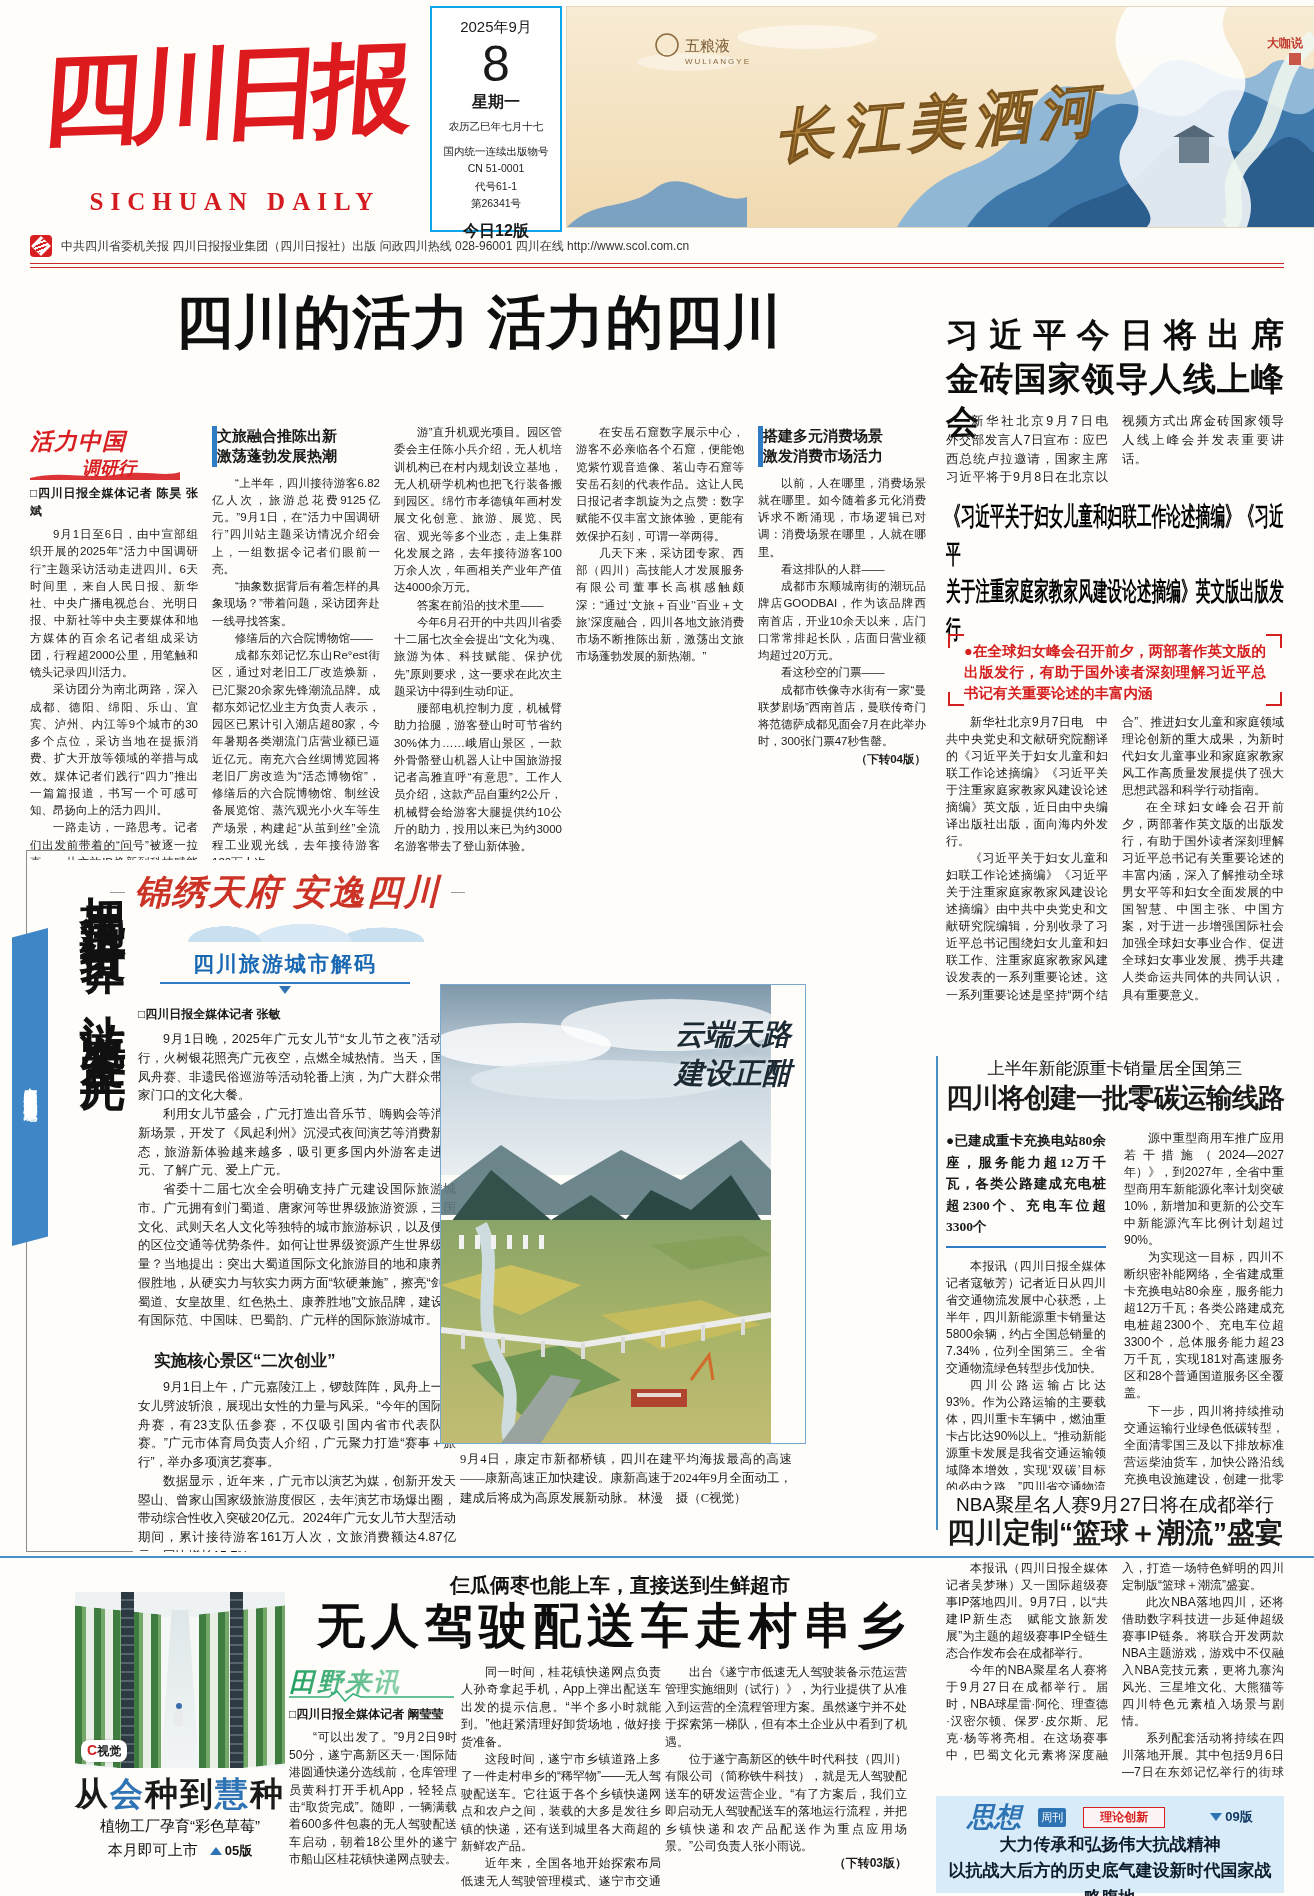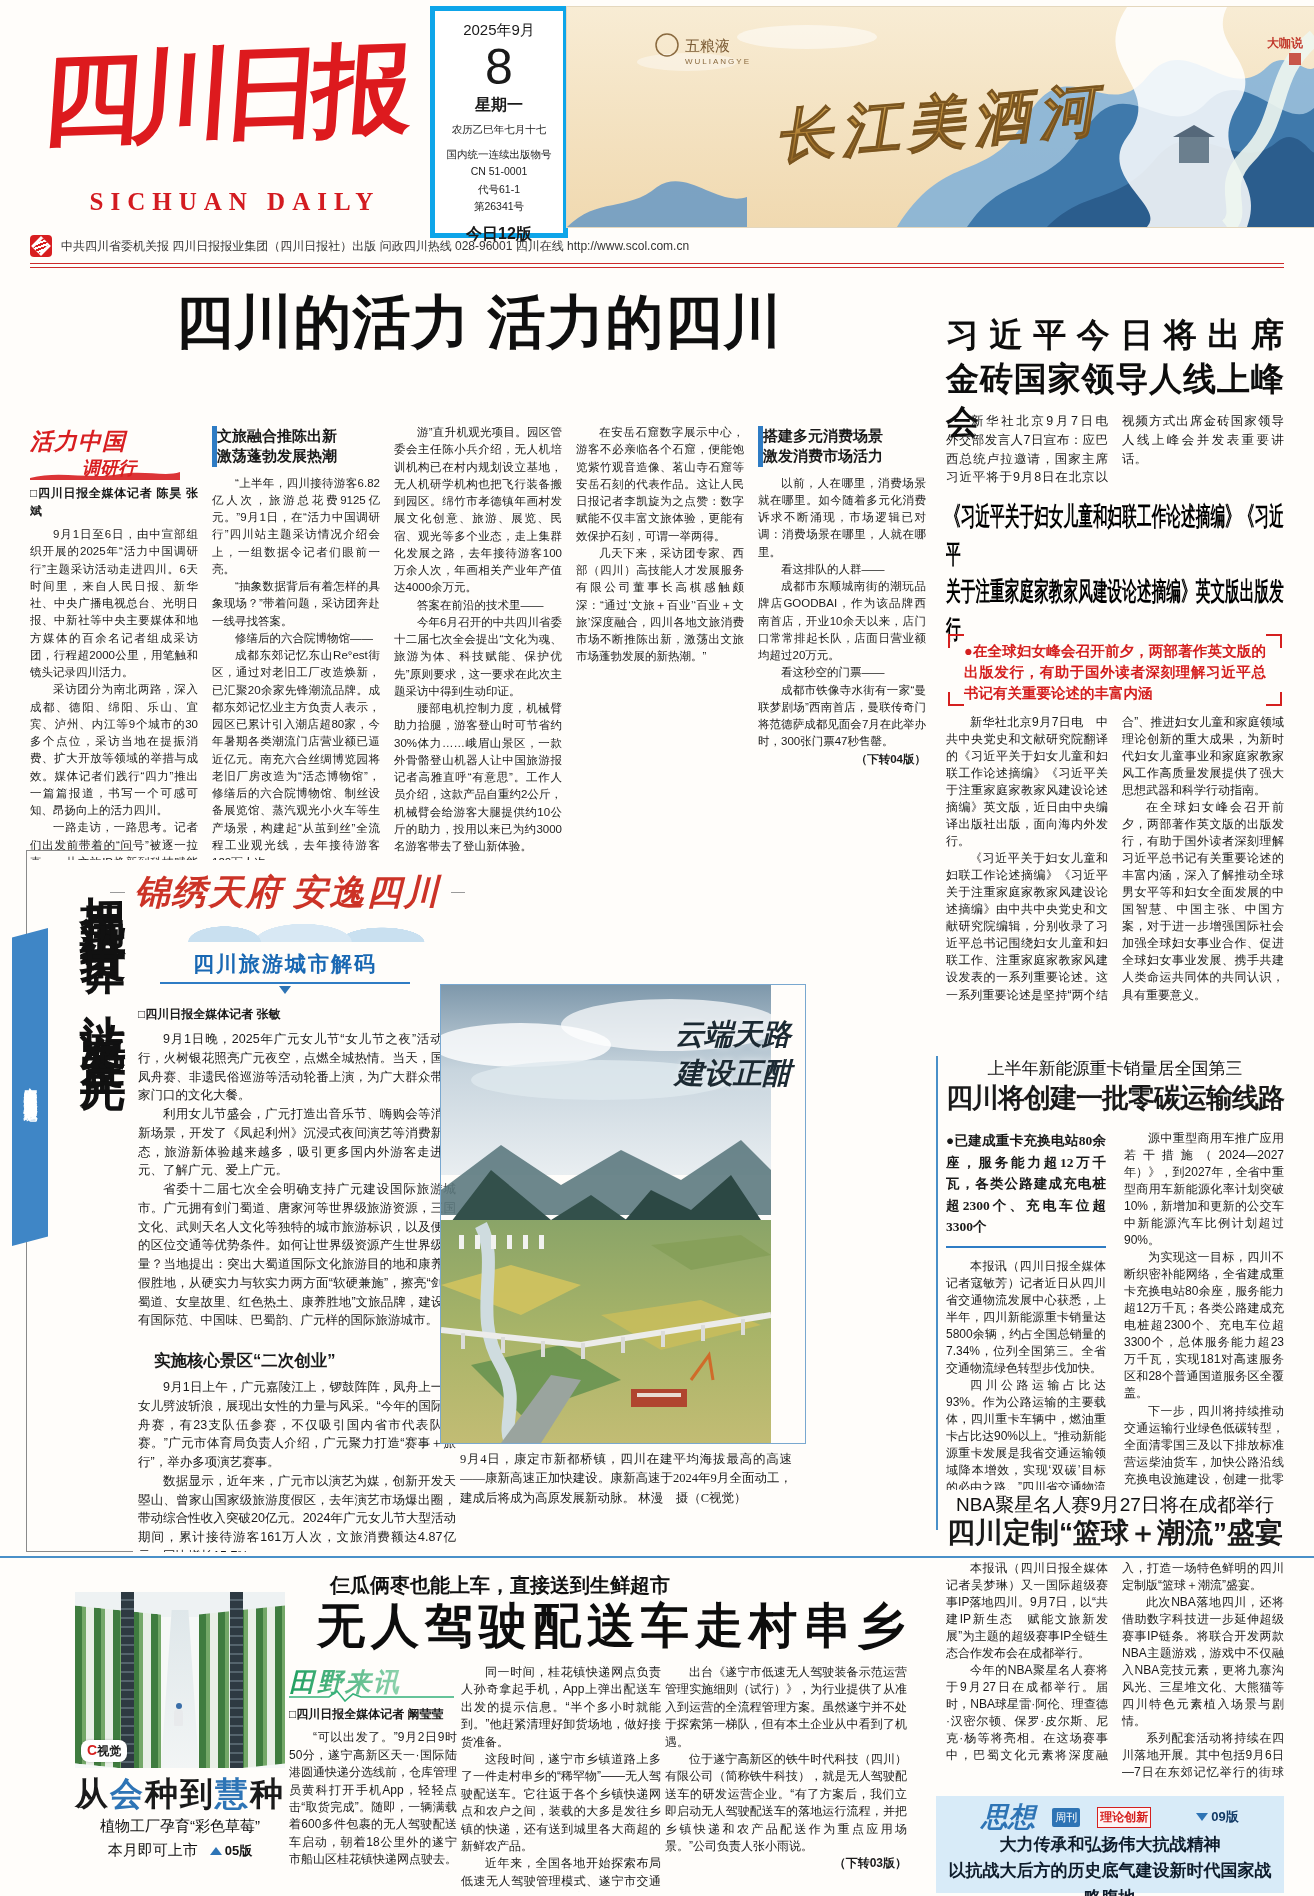--- a/index.html
+++ b/index.html
@@ -7,21 +7,21 @@
         font-family:"Liberation Sans",sans-serif;color:#1a1a1a;}
   .abs{position:absolute;}
   .of{overflow:hidden;}
   .p{margin:0;text-indent:2em;}
   
   #masthead-cn{left:42px;top:18px;width:386px;height:168px;font-family:"DejaVu Serif",serif;
     font-weight:900;font-size:100px;line-height:1.5;color:#dd1a1e;letter-spacing:-10px;
     transform:rotate(-2deg) skewX(-6deg);white-space:nowrap;}
   #masthead-en{left:60px;top:188px;width:350px;text-align:center;font-family:"Liberation Serif",serif;
     font-weight:bold;font-size:25px;color:#d31b20;letter-spacing:7px;}
-  #date-box{left:430px;top:6px;width:128px;height:222px;border:5px solid #0ea5e9;background:#fff;
+  #date-box{left:430px;top:6px;width:128px;height:222px;border:2px solid #0ea5e9;background:#fff;
     text-align:center;font-size:15px;}
   #date-box .month{margin-top:10px;}
   #date-box .day{font-size:50px;line-height:1.1;font-weight:500;}
   #date-box .weekday{font-size:16px;font-weight:bold;}
   #date-box .lunar{font-size:10.5px;margin-top:7px;font-family:"Liberation Serif",serif;}
   #date-box .pub{font-size:10.5px;line-height:1.65;margin-top:9px;color:#222;}
   #date-box .pages{font-size:16px;font-weight:bold;margin-top:9px;}
   
   #banner-ad{left:566px;top:6px;width:748px;height:220px;overflow:hidden;border:1px solid #e4d7bd;}
   
@@ -77,21 +77,21 @@
   #truck-left{left:946px;top:1258px;width:160px;height:232px;font-size:12px;line-height:1.42;text-align:justify;}
   #truck-right{left:1124px;top:1130px;width:160px;height:360px;font-size:12px;line-height:1.42;text-align:justify;}
   #nba-kicker{left:946px;top:1492px;width:338px;text-align:center;font-size:19px;color:#111;}
   #nba-headline{left:946px;top:1514px;width:338px;text-align:center;font-size:28px;font-weight:900;}
   #nba-body{left:946px;top:1560px;width:338px;height:230px;font-size:12px;line-height:1.42;
     text-align:justify;column-count:2;column-gap:14px;}
   #sixiang-box{left:936px;top:1796px;width:348px;height:97px;background:#d8ebf8;padding:6px 10px;box-sizing:border-box;}
   #sixiang-head{display:flex;align-items:center;justify-content:center;gap:17px;height:30px;}
   #sixiang-brand{font-size:27px;font-weight:900;font-style:italic;color:#2e74b5;}
   #sixiang-badge{background:#2e74b5;color:#fff;font-size:11px;padding:2px 3px;border-radius:2px;}
-  #sixiang-tag{border:1px solid #d5201f;color:#d5201f;font-size:12px;font-weight:bold;padding:1px 2px;background:#fdf5f5;}
+  #sixiang-tag{border:1px solid #d5201f;color:#d5201f;font-size:12px;font-weight:bold;padding:1px 16px;background:#fdf5f5;}
   #sixiang-page{margin-left:28px;font-size:13px;font-weight:bold;color:#123a66;display:flex;align-items:center;gap:3px;}
   .tri-down{width:0;height:0;border-left:6px solid transparent;border-right:6px solid transparent;border-top:8px solid #2e74b5;}
   .tri-up{width:0;height:0;border-left:6px solid transparent;border-right:6px solid transparent;border-bottom:8px solid #2e74b5;}
   #sixiang-l1,#sixiang-l2{text-align:center;font-weight:900;font-size:17px;line-height:1.55;color:#0d1b2a;}
   
   #feature-frame{left:26px;top:850px;width:106px;height:700px;border-left:1px solid #8a8a8a;
     border-top:1px solid #8a8a8a;border-bottom:1px solid #8a8a8a;}
   #feature-vheadline{left:46px;top:860px;width:88px;height:684px;writing-mode:vertical-rl;text-orientation:upright;
     font-family:"Liberation Serif",serif;font-weight:900;font-size:46px;letter-spacing:9px;color:#111;}
   #feature-ribbon{left:12px;top:928px;width:36px;height:318px;background:#3f86c6;
@@ -139,21 +139,21 @@
   .berry-tower.t2{right:42px;}
   .berry-person{position:absolute;left:99px;bottom:42px;width:9px;height:17px;background:#e8eaec;border-radius:4px 4px 1px 1px;}
   .berry-person:before{content:"";position:absolute;top:-6px;left:2px;width:6px;height:6px;border-radius:50%;background:#3a6ea8;}
   #c-badge{position:absolute;left:6px;bottom:6px;background:#fff;border-radius:8px;padding:2px 6px;
     font-weight:900;font-size:12px;color:#222;box-shadow:0 0 2px rgba(0,0,0,.3);}
   #c-badge .c{color:#d5201f;font-size:14px;}
   #berry-title{left:45px;top:1772px;width:270px;text-align:center;font-size:33px;font-weight:900;letter-spacing:2px;}
   #berry-title .blue{color:#2e74b5;}
   #berry-sub{left:45px;top:1814px;width:270px;text-align:center;font-size:15px;line-height:1.6;color:#111;}
   #berry-sub .pageref{display:inline-flex;align-items:center;gap:3px;font-weight:bold;font-size:13px;margin-left:8px;}
-  #village-kicker{left:330px;top:1572px;width:580px;font-size:20px;font-weight:bold;color:#111;}
+  #village-kicker{left:330px;top:1572px;width:580px;text-align:center;font-size:20px;font-weight:bold;color:#111;}
   #village-headline{left:300px;top:1594px;width:628px;text-align:center;font-family:"Liberation Serif",serif;
     font-weight:900;font-size:48px;letter-spacing:6px;color:#0d0d0d;}
   #village-cols{left:289px;top:1664px;width:628px;height:228px;display:flex;gap:4px;}
   #village-cols .vc{font-size:12px;line-height:1.45;text-align:justify;overflow:hidden;}
   #vcA{width:168px;}  #vcB{width:200px;}  #vcC{width:242px;}
   #tianye-logo{height:38px;position:relative;margin-bottom:4px;}
   #tianye-logo .t{font-size:26px;font-weight:900;font-style:italic;letter-spacing:2px;
     background:linear-gradient(90deg,#1f9e5f,#8fd3ae);-webkit-background-clip:text;background-clip:text;color:transparent;}
   #tianye-logo svg{position:absolute;left:0;bottom:0;}
   .vbyline{font-size:12px;font-weight:bold;margin:2px 0 6px;}

